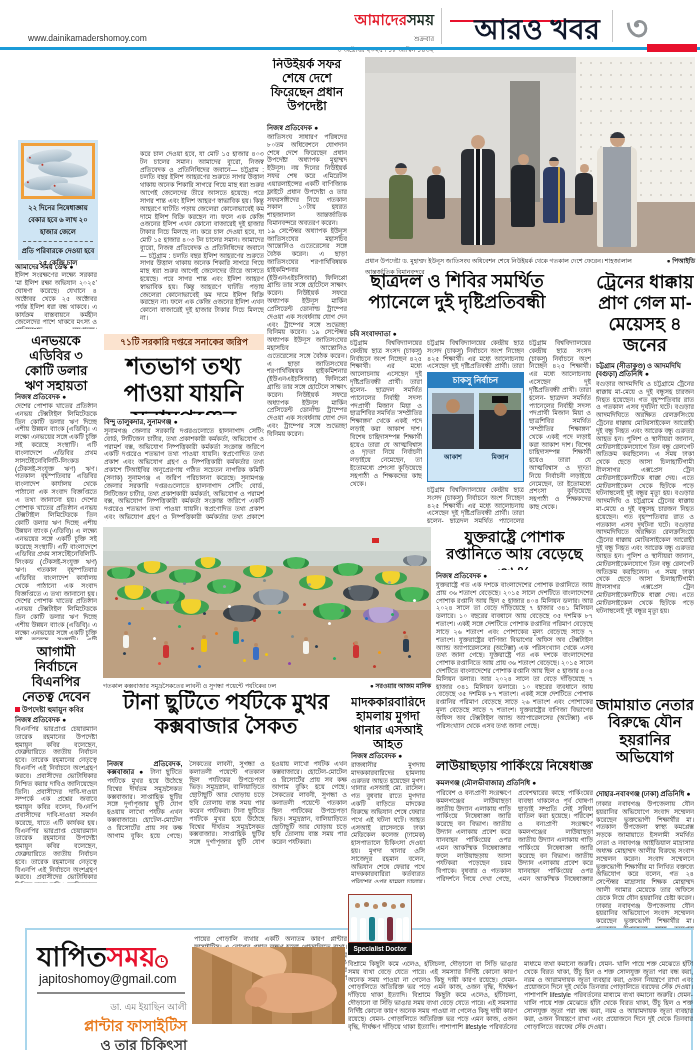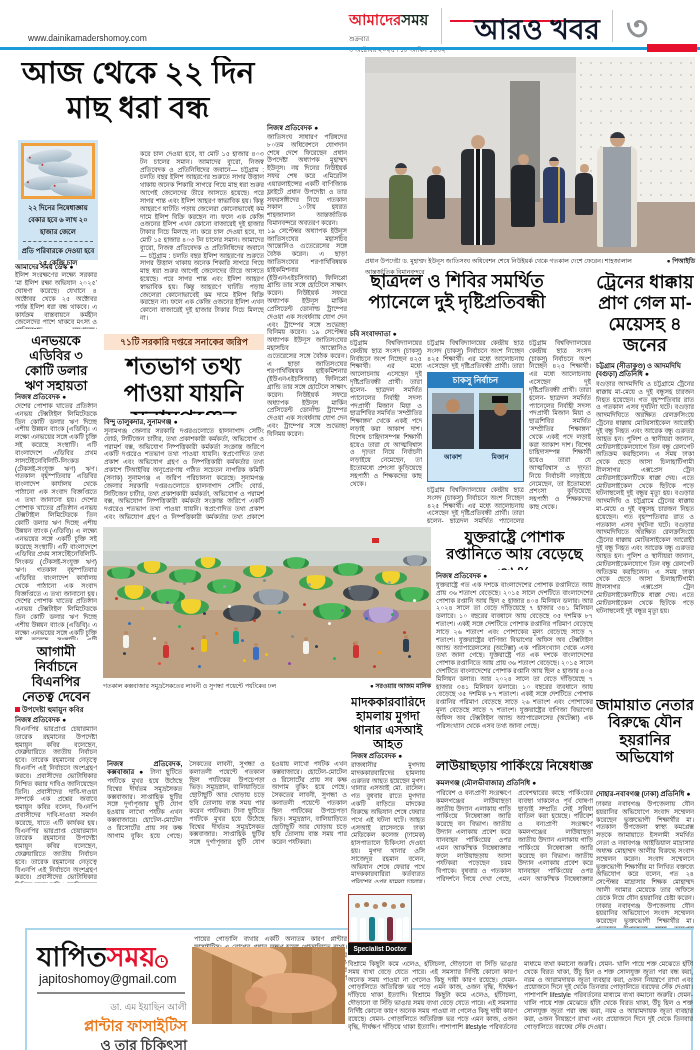--- a/index.html
+++ b/index.html
@@ -68,54 +68,54 @@
 .sq{display:inline-block;width:5px;height:5px;background:#e8112d;margin-right:2px}
 .kicker{background:#fbe3cf;color:#5c1f00;font-weight:bold;text-align:center;overflow:hidden}
 .credit{font-size:6.2px;color:#222}
 </style>
 </head>
 <body>
 
 <div id="page">
 
   <div class="abs" style="left:28px;top:33px;font-size:8.5px;color:#333">www.dainikamadershomoy.com</div>
-  <div class="abs" style="left:349px;top:8px;width:102px;text-align:left">
+  <div class="abs" style="left:332px;top:8px;width:102px;text-align:right">
     <span style="font-weight:bold;font-size:15px;color:#e31e2d">আমাদের</span><span style="font-weight:bold;font-size:15px;color:#17281f">সময়</span>
     <div style="font-size:6.5px;color:#444;margin-top:1px">শুক্রবার</div>
     <div style="font-size:6.5px;color:#444">৩ অক্টোবর ২০২৫ ৷ ১৮ আশ্বিন ১৪৩২</div>
   </div>
   <div class="abs vdiv" style="left:441px;top:8px;height:36px"></div>
   <div class="abs" id="sect-line"></div>
   <div class="abs" style="left:448px;top:8px;width:152px;text-align:right;font-weight:bold;font-size:28px;color:#0f172a">আরও খবর</div>
   <div class="abs vdiv" style="left:612px;top:10px;height:32px"></div>
   <div class="abs" style="left:626px;top:2px;font-size:34px;font-weight:bold;color:#8f9396">৩</div>
   <div class="abs" id="hdr-rule"></div>
   <div class="abs" id="hdr-red"></div>
 
-  <div class="abs hl" style="left:14px;top:56px;width:248px;height:82px;font-size:30px">আজ থেকে ২২ দিন মাছ ধরা বন্ধ</div>
 
   <div class="abs" id="fishbox">
     <div id="fishphoto">
       <div class="fish" style="left:2px;top:4px;width:46px;height:14px;transform:rotate(-8deg)"></div>
       <div class="fish" style="left:14px;top:16px;width:50px;height:15px;transform:rotate(6deg)"></div>
       <div class="fish" style="left:0px;top:30px;width:44px;height:14px;transform:rotate(-4deg)"></div>
       <div class="fish" style="left:26px;top:38px;width:46px;height:14px;transform:rotate(10deg)"></div>
     </div>
     <div class="cap" style="text-align:center;font-size:6.8px;margin-top:3px">২২ দিনের নিষেধাজ্ঞায় বেকার হবে ৬ লাখ ২০ হাজার জেলে</div>
     <div class="dash"></div>
     <div class="cap" style="text-align:center;font-size:6.8px">প্রতি পরিবারকে দেওয়া হবে ২৫ কেজি চাল</div>
   </div>
 
   <div class="abs bt" style="left:140px;top:150px;width:124px;height:182px">করে চাল দেওয়া হবে, যা মোট ১৫ হাজার ৪০৩ টন চালের সমান। আমাদের ব্যুরো, নিজস্ব প্রতিবেদক ও প্রতিনিধিদের জবানে— চট্টগ্রাম : চলতি বছর ইলিশ আহরণের শুরুতে সাগর উত্তাল থাকায় অনেক শিকারি সাগরে গিয়ে মাছ ধরা শুরুর আগেই জেলেদের তীরে আসতে হয়েছে। পরে সাগর শান্ত এবং ইলিশ আহরণ স্বাভাবিক হয়। কিন্তু আহরণে ঘাটতি পড়ায় জেলেরা কোনোভাবেই কম দামে ইলিশ বিক্রি করছেন না। ফলে এক কেজি ওজনের ইলিশ এখন কোনো বাজারেই দুই হাজার টাকার নিচে মিলছে না। করে চাল দেওয়া হবে, যা মোট ১৫ হাজার ৪০৩ টন চালের সমান। আমাদের ব্যুরো, নিজস্ব প্রতিবেদক ও প্রতিনিধিদের জবানে— চট্টগ্রাম : চলতি বছর ইলিশ আহরণের শুরুতে সাগর উত্তাল থাকায় অনেক শিকারি সাগরে গিয়ে মাছ ধরা শুরুর আগেই জেলেদের তীরে আসতে হয়েছে। পরে সাগর শান্ত এবং ইলিশ আহরণ স্বাভাবিক হয়। কিন্তু আহরণে ঘাটতি পড়ায় জেলেরা কোনোভাবেই কম দামে ইলিশ বিক্রি করছেন না। ফলে এক কেজি ওজনের ইলিশ এখন কোনো বাজারেই দুই হাজার টাকার নিচে মিলছে না।</div>
 
   <div class="abs" style="left:15px;top:263px;width:82px;height:68px;overflow:hidden">
     <div class="by">আমাদের সময় ডেস্ক ●</div>
     <div class="bt" style="height:58px">ইলিশ সংরক্ষণের লক্ষ্যে সরকার ‘মা ইলিশ রক্ষা অভিযান ২০২৫’ ঘোষণা করেছে। যেখানে ৪ অক্টোবর থেকে ২৫ অক্টোবর পর্যন্ত ইলিশ ধরা বন্ধ থাকবে। এ কার্যক্রম বাস্তবায়নে কর্মহীন জেলেদের পাশে থাকবে মৎস্য ও প্রাণিসম্পদ মন্ত্রণালয়। নিষেধাজ্ঞার সময়ে বেকার জেলেদের ভিজিএফ সহায়তা দেওয়া হবে।</div>
   </div>
 
+  <div class="abs hl" style="left:267px;top:58px;width:80px;height:64px;font-size:12px">নিউইয়র্ক সফর শেষে দেশে ফিরেছেন প্রধান উপদেষ্টা</div>
   <div class="abs by" style="left:267px;top:124px;width:80px">নিজস্ব প্রতিবেদক ●</div>
   <div class="abs" style="left:267px;top:133px;width:80px;height:392px;overflow:hidden">
     <div class="bt">জাতিসংঘ সাধারণ পরিষদের ৮০তম অধিবেশনে যোগদান শেষে দেশে ফিরেছেন প্রধান উপদেষ্টা অধ্যাপক মুহাম্মদ ইউনূস। নয় দিনের নিউইয়র্ক সফর শেষ করে এমিরেটস এয়ারলাইন্সের একটি বাণিজ্যিক ফ্লাইটে প্রধান উপদেষ্টা ও তার সফরসঙ্গীদের নিয়ে গতকাল সকাল ১০টায় হযরত শাহজালাল আন্তর্জাতিক বিমানবন্দরে অবতরণ করেন।</div>
     <div class="bt">১৯ সেপ্টেম্বর অধ্যাপক ইউনূস জাতিসংঘের মহাসচিব আন্তোনিও গুতেরেসের সঙ্গে বৈঠক করেন। এ ছাড়া জাতিসংঘের শরণার্থিবিষয়ক হাইকমিশনার (ইউএনএইচসিআর) ফিলিপ্পো গ্রান্ডি তার সঙ্গে হোটেলে সাক্ষাৎ করেন। নিউইয়র্ক সফরে অধ্যাপক ইউনূস মার্কিন প্রেসিডেন্ট ডোনাল্ড ট্রাম্পের দেওয়া এক সংবর্ধনায় যোগ দেন এবং ট্রাম্পের সঙ্গে শুভেচ্ছা বিনিময় করেন। ১৯ সেপ্টেম্বর অধ্যাপক ইউনূস জাতিসংঘের মহাসচিব আন্তোনিও গুতেরেসের সঙ্গে বৈঠক করেন। এ ছাড়া জাতিসংঘের শরণার্থিবিষয়ক হাইকমিশনার (ইউএনএইচসিআর) ফিলিপ্পো গ্রান্ডি তার সঙ্গে হোটেলে সাক্ষাৎ করেন। নিউইয়র্ক সফরে অধ্যাপক ইউনূস মার্কিন প্রেসিডেন্ট ডোনাল্ড ট্রাম্পের দেওয়া এক সংবর্ধনায় যোগ দেন এবং ট্রাম্পের সঙ্গে শুভেচ্ছা বিনিময় করেন।</div>
   </div>
 
   <div class="photo" id="yphoto">
     <div id="ypanel"></div>
     <div id="ydoor"></div>
     <div class="man" style="left:24px;bottom:14px">
@@ -219,20 +219,21 @@
     <div class="pp" style="left:200px;top:114px;background:#f5f5f0"></div>
     <div class="pp" style="left:250px;top:118px;background:#cc3333"></div>
     <div class="pp" style="left:300px;top:112px;background:#2c3e50"></div>
     <div class="pp" style="left:130px;top:104px;background:#16a085"></div>
   </div>
   <div class="abs" style="left:103px;top:681px;width:328px">
     <span class="credit" style="float:left">গতকাল কক্সবাজার সমুদ্রসৈকতের লাবনী ও সুগন্ধা পয়েন্টে পর্যটকের ঢল</span>
     <span class="credit" style="float:right;font-weight:bold">● সরওয়ার আজম মানিক</span>
   </div>
 
+  <div class="abs hl" style="left:103px;top:690px;width:246px;height:66px;font-size:21px">টানা ছুটিতে পর্যটকে মুখর কক্সবাজার সৈকত</div>
   <div class="abs" style="left:107px;top:760px;width:240px;height:124px;overflow:hidden">
     <div class="bt c3" style="height:124px">
       <span class="by">নিজস্ব প্রতিবেদক, কক্সবাজার ●</span>
       <span>টানা ছুটিতে পর্যটকে মুখর হয়ে উঠেছে বিশ্বের দীর্ঘতম সমুদ্রসৈকত কক্সবাজার। সাপ্তাহিক ছুটির সঙ্গে দুর্গাপূজার ছুটি যোগ হওয়ায় লাখো পর্যটক এখন কক্সবাজারে। হোটেল-মোটেল ও রিসোর্টের প্রায় সব কক্ষ আগাম বুকিং হয়ে গেছে। সৈকতের লাবনী, সুগন্ধা ও কলাতলী পয়েন্টে গতকাল ছিল পর্যটকের উপচেপড়া ভিড়। সমুদ্রস্নান, বালিয়াড়িতে ছোটাছুটি আর ঘোড়ায় চড়ে ছবি তোলায় ব্যস্ত সময় পার করেন পর্যটকরা। টানা ছুটিতে পর্যটকে মুখর হয়ে উঠেছে বিশ্বের দীর্ঘতম সমুদ্রসৈকত কক্সবাজার। সাপ্তাহিক ছুটির সঙ্গে দুর্গাপূজার ছুটি যোগ হওয়ায় লাখো পর্যটক এখন কক্সবাজারে। হোটেল-মোটেল ও রিসোর্টের প্রায় সব কক্ষ আগাম বুকিং হয়ে গেছে। সৈকতের লাবনী, সুগন্ধা ও কলাতলী পয়েন্টে গতকাল ছিল পর্যটকের উপচেপড়া ভিড়। সমুদ্রস্নান, বালিয়াড়িতে ছোটাছুটি আর ঘোড়ায় চড়ে ছবি তোলায় ব্যস্ত সময় পার করেন পর্যটকরা।</span>
     </div>
   </div>
 
   <div class="abs hl" style="left:351px;top:696px;width:74px;height:54px;font-size:12px">মাদককারবারিদের হামলায় মুগদা থানার এসআই আহত</div>
   <div class="abs by" style="left:351px;top:752px">নিজস্ব প্রতিবেদক ●</div>
   <div class="abs bt" style="left:351px;top:761px;width:74px;height:122px">রাজধানীর মুগদায় মাদককারবারিদের হামলায় গুরুতর আহত হয়েছেন মুগদা থানার এসআই মো. রাসেল। গত বুধবার রাতে মুগদার একটি বাড়িতে মাদকের বিরুদ্ধে অভিযান শেষে ফেরার পথে এই ঘটনা ঘটে। আহত এসআই রাসেলকে ঢাকা মেডিকেল কলেজ (ঢামেক) হাসপাতালে চিকিৎসা দেওয়া হয়। মুগদা থানার ওসি সাজেদুর রহমান বলেন, অভিযান শেষে ফেরার পথে মাদককারবারিরা কর্তব্যরত পুলিশের ওপর হামলা চালায়। রাজধানীর মুগদায় মাদককারবারিদের হামলায় গুরুতর আহত হয়েছেন মুগদা থানার এসআই মো. রাসেল। গত বুধবার রাতে মুগদার একটি বাড়িতে মাদকের বিরুদ্ধে অভিযান শেষে ফেরার পথে এই ঘটনা ঘটে। আহত এসআই রাসেলকে ঢাকা মেডিকেল কলেজ (ঢামেক) হাসপাতালে চিকিৎসা দেওয়া হয়। মুগদা থানার ওসি সাজেদুর রহমান বলেন, অভিযান শেষে ফেরার পথে মাদককারবারিরা কর্তব্যরত পুলিশের ওপর হামলা চালায়।</div>

